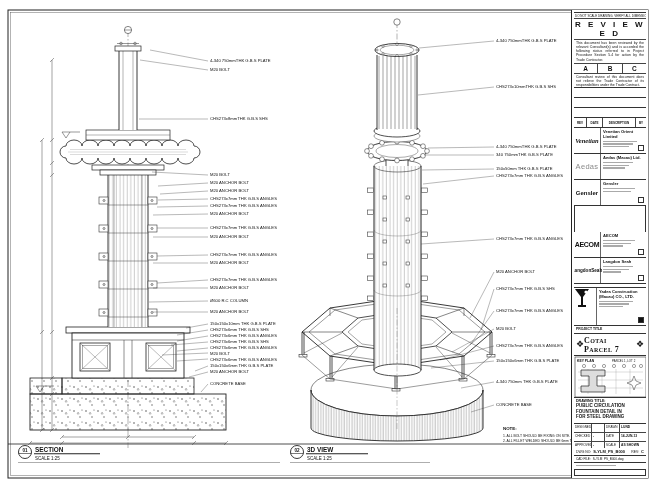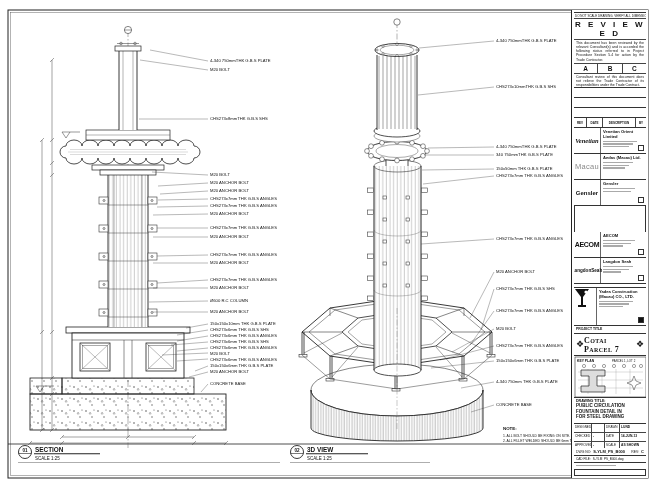--- a/index.html
+++ b/index.html
@@ -455,21 +455,21 @@
       <div class="bars">
             <i style="width:34px"></i>
             <i style="width:30px"></i>
             <i style="width:26px"></i>
           </div>
       <div class="chk"></div>
         </div>
   </div>
   <div class="row company" style="top:144px;height:26px;left:2px;right:2px;">
     <div class="logo">
-          <span class="lg-aedas">Macau</span>
+          <span class="lg-aedas">Aedas</span>
         </div>
     <div class="info">
           <div class="cname">Aedas (Macau) Ltd.</div>
       <div class="bars">
             <i style="width:30px"></i>
             <i style="width:26px"></i>
             <i style="width:22px"></i>
           </div>
         </div>
   </div>

